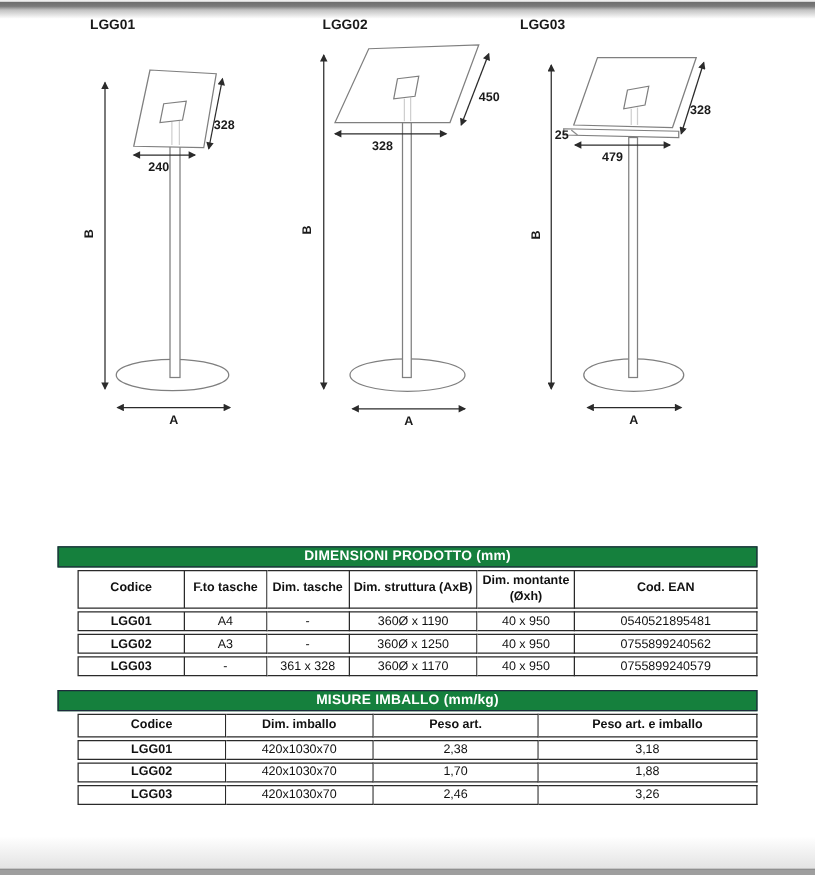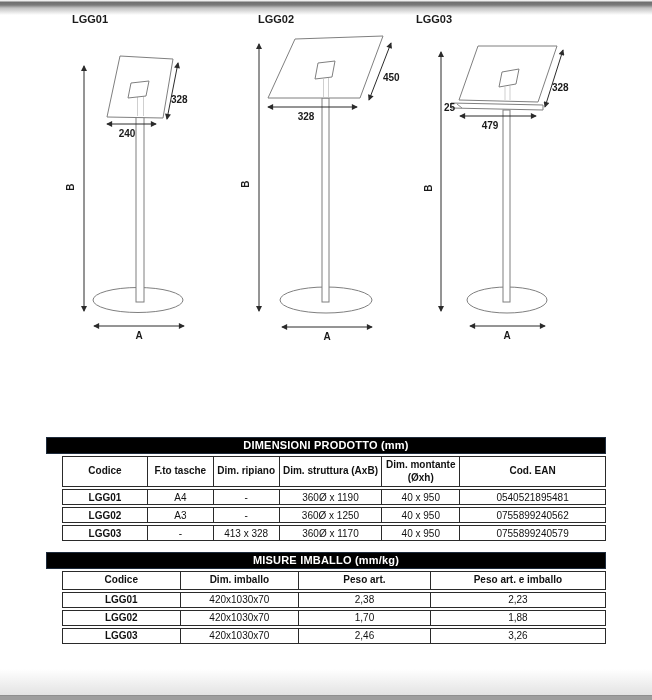--- a/index.html
+++ b/index.html
@@ -19,21 +19,21 @@
   .struct { fill:#ffffff; stroke:#7f7f7f; stroke-width:1; }
   .hidden-line { stroke:#cfcfcf; stroke-width:1; fill:none; }
   .leader { stroke:#8a8a8a; stroke-width:1; fill:none; }
   .dim { stroke:#2b2b2b; stroke-width:1; fill:none;
     marker-start:url(#arr); marker-end:url(#arr); }
   .stand-name { font-family:"Liberation Sans",sans-serif; font-size:11px; font-weight:bold; fill:#1a1a1a; }
   .dim-label { font-family:"Liberation Sans",sans-serif; font-size:10px; font-weight:600; fill:#1a1a1a; }
 
   
   .tbl { position:absolute; left:46px; width:560px; }
-  .tbl-title { background:#000000; border:1px solid #1e2b3c; color:#ffffff;
+  .tbl-title { background:#15803d; border:1px solid #1e2b3c; color:#ffffff;
     font-size:11px; font-weight:bold; text-align:center; padding:1px 0 2px;
     letter-spacing:.2px; }
   .tbl table { width:100%; border-collapse:separate; border-spacing:0 2px;
     table-layout:fixed;padding-left:16px; }
   .tbl th, .tbl td { border-top:1px solid #2a2a2a; border-bottom:1px solid #2a2a2a;
     border-right:1px solid #2a2a2a; text-align:center; vertical-align:middle;
     color:#111; background:#fff; }
   .tbl th:first-child, .tbl td:first-child { border-left:1px solid #2a2a2a; }
   .tbl th { font-size:10px; font-weight:bold; padding:2px 2px; line-height:1.25; }
   .tbl td { font-size:10px; padding:1.5px 2px; }
@@ -119,21 +119,21 @@
         <col style="width:12.1%">
         <col style="width:12.1%">
       <col style="width:18.9%">
         <col style="width:14.3%">
         <col style="width:26.8%">
     </colgroup>
     <thead>
       <tr>
         <th>Codice</th>
         <th>F.to tasche</th>
-        <th>Dim. ripiano</th>
+        <th>Dim. tasche</th>
         <th>Dim. struttura (AxB)</th>
         <th>Dim. montante (Øxh)</th>
         <th>Cod. EAN</th>
       </tr>
     </thead>
     <tbody>
       <tr>
         <td class="code">LGG01</td>
         <td>A4</td>
         <td>-</td>
@@ -145,21 +145,21 @@
         <td class="code">LGG02</td>
         <td>A3</td>
         <td>-</td>
         <td>360Ø x 1250</td>
         <td>40 x 950</td>
         <td>0755899240562</td>
       </tr>
       <tr>
         <td class="code">LGG03</td>
         <td>-</td>
-        <td>413 x 328</td>
+        <td>361 x 328</td>
         <td>360Ø x 1170</td>
         <td>40 x 950</td>
         <td>0755899240579</td>
       </tr>
     </tbody>
   </table>
 </div>
 
 <div class="tbl" id="packaging-table">
   <div class="tbl-title">MISURE IMBALLO (mm/kg)</div>
@@ -176,21 +176,21 @@
         <th>Dim. imballo</th>
         <th>Peso art.</th>
         <th>Peso art. e imballo</th>
       </tr>
     </thead>
     <tbody>
       <tr>
         <td class="code">LGG01</td>
         <td>420x1030x70</td>
         <td>2,38</td>
-        <td>2,23</td>
+        <td>3,18</td>
       </tr>
       <tr>
         <td class="code">LGG02</td>
         <td>420x1030x70</td>
         <td>1,70</td>
         <td>1,88</td>
       </tr>
       <tr>
         <td class="code">LGG03</td>
         <td>420x1030x70</td>

